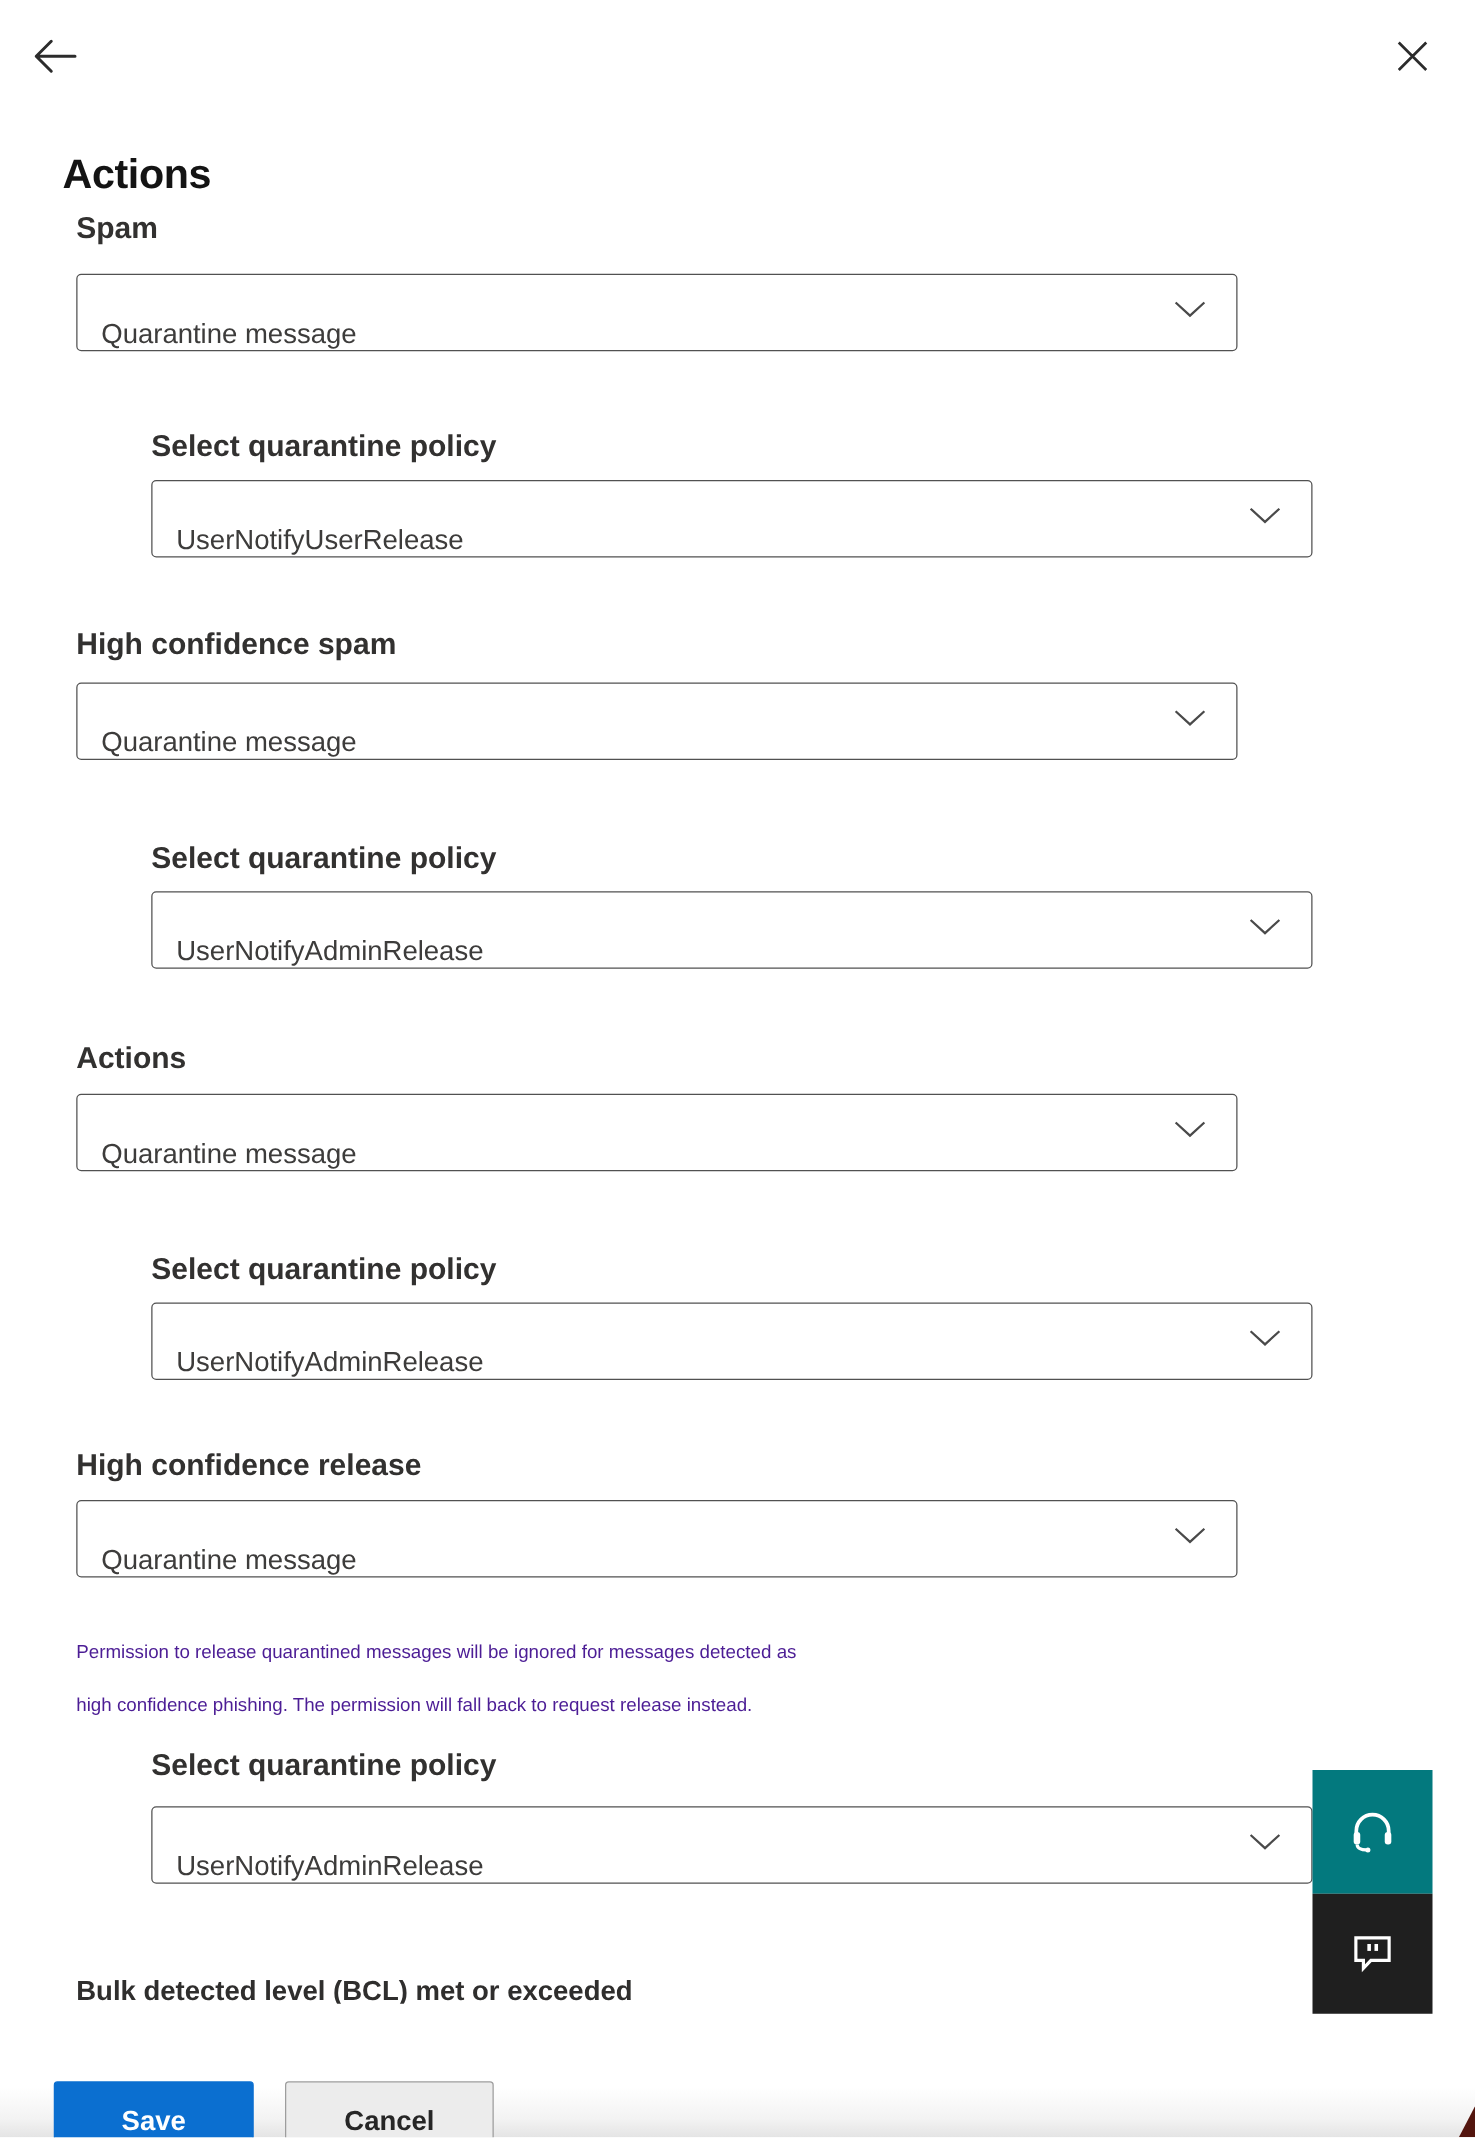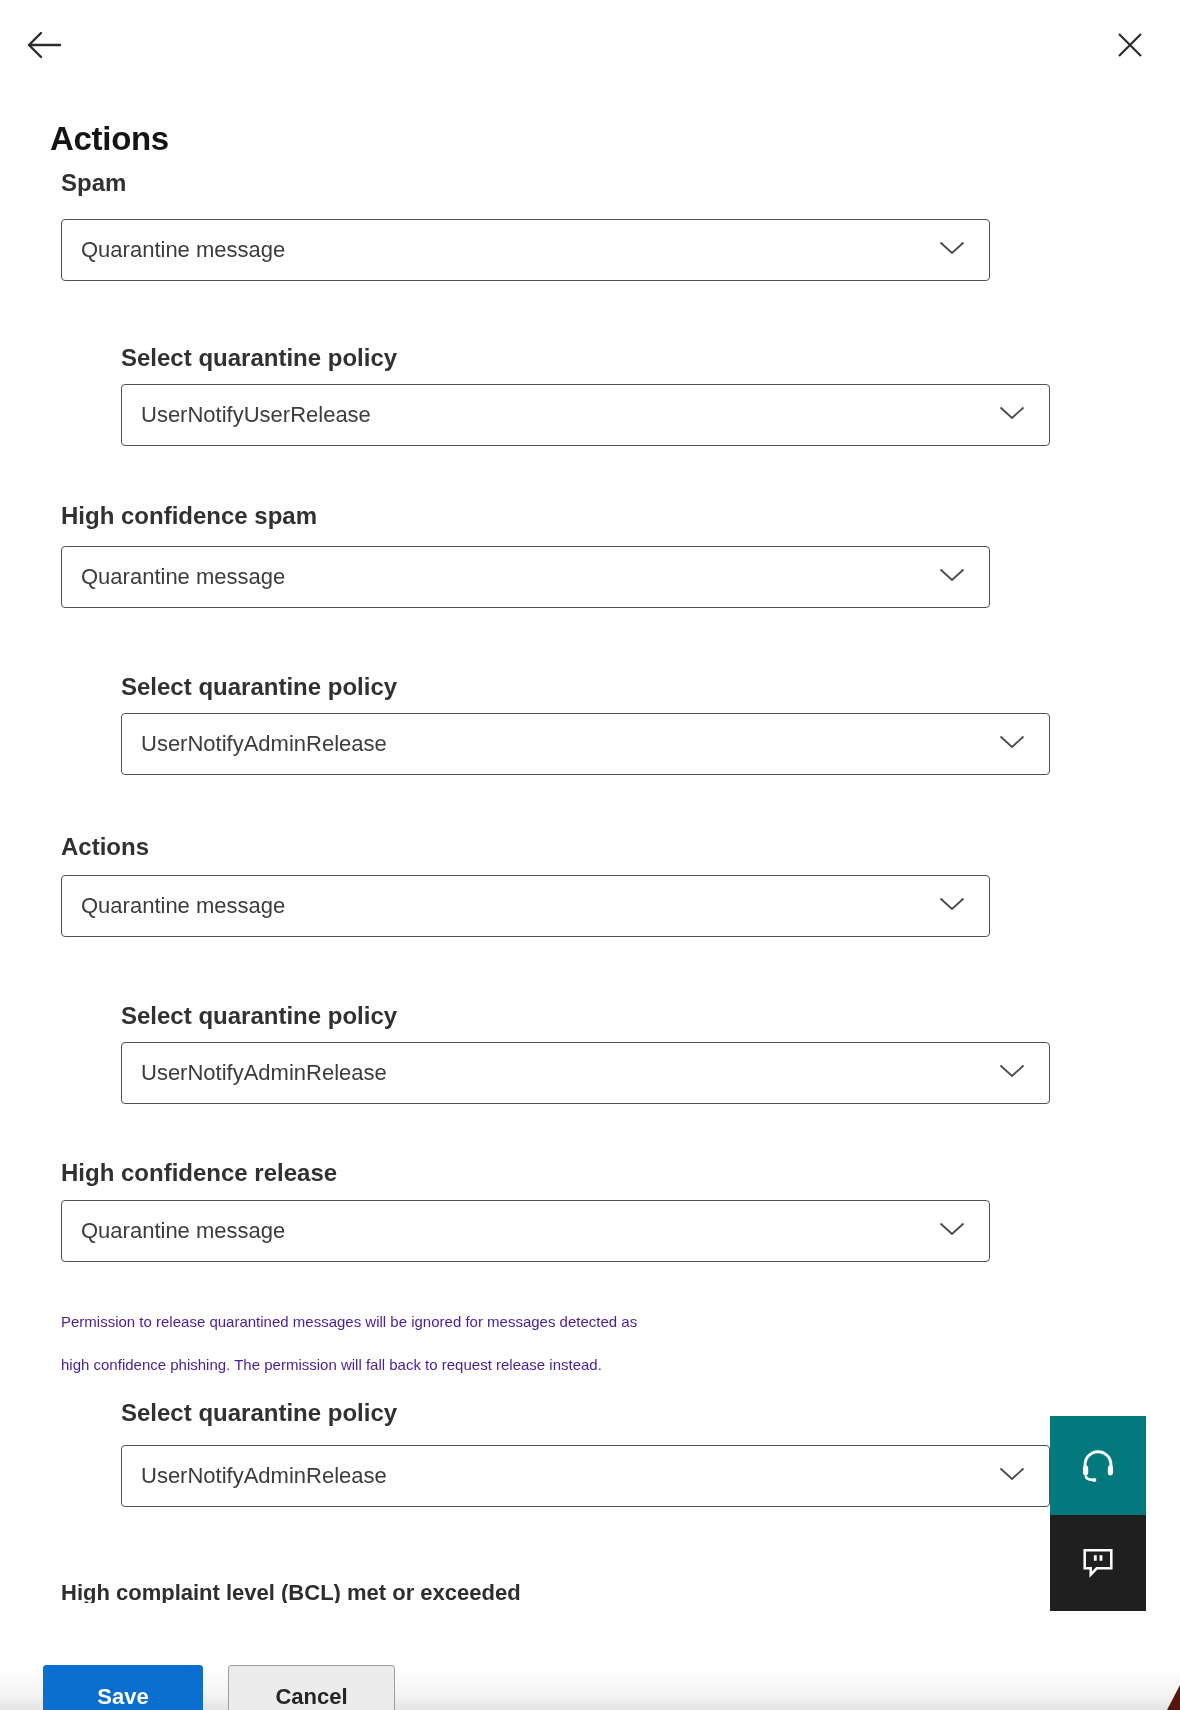--- a/index.html
+++ b/index.html
@@ -8,21 +8,21 @@
     font-family:"Liberation Sans",sans-serif;color:#323130;
   }
   .icon-btn{position:absolute;width:44px;height:44px;display:flex;align-items:center;justify-content:center;cursor:pointer;background:transparent;border:none;padding:0;}
   #back-btn{left:22px;top:24px;}
   #close-btn{left:1108px;top:24px;}
   .page-title{position:absolute;left:50px;top:96px;font-size:33px;font-weight:700;color:#141414;line-height:42px;letter-spacing:-0.3px;}
   .field-label{position:absolute;font-size:24px;font-weight:600;color:#323130;line-height:30px;}
   .combo{
     position:absolute;width:929px;height:62px;box-sizing:border-box;
     border:1.6px solid #515151;border-radius:4px;background:#fff;
-    display:flex;align-items:center;padding:0 60px 0 19px;cursor:pointer;
+    display:flex;align-items:flex-end;padding:0 60px 0 19px;cursor:pointer;
   }
   .combo-value{font-size:22px;color:#3d3c3b;white-space:nowrap;overflow:hidden;}
   .chevron{position:absolute;right:24px;top:50%;transform:translateY(-50%);display:block;}
   .note{
     position:absolute;left:61px;top:1300px;width:990px;
     font-size:15px;line-height:43px;color:#4c1d95;white-space:pre-line;
   }
   .truncated-label{position:absolute;left:61px;top:1578px;font-size:22px;font-weight:600;color:#2f2e2d;line-height:30px;z-index:1;}
   #footer{
     position:absolute;left:0;top:1603px;width:1180px;height:107px;z-index:5;
@@ -141,21 +141,21 @@
   <div class="field-label" style="left:121px;top:1398px;">Select quarantine policy</div>
   <div class="combo" style="left:121px;top:1445px;" role="combobox">
     <span class="combo-value">UserNotifyAdminRelease</span>
     <span class="chevron">
       <svg width="26" height="14" viewBox="0 0 26 14">
           <path d="M1.5 1.5 L13 12 L24.5 1.5" fill="none" stroke="#4a4a4a" stroke-width="1.8"></path>
         </svg>
     </span>
   </div>
 
-  <div class="truncated-label">High complaint level (BCL) met or exceeded</div>
+  <div class="truncated-label">Bulk detected level (BCL) met or exceeded</div>
 
   <div id="footer">
     <button class="btn" id="save-btn">Save</button>
     <button class="btn" id="cancel-btn">Cancel</button>
   </div>
 
   <button class="help-widget" id="help-contact">
     <span>
       <svg width="42" height="42" viewBox="0 0 24 24">
         <path d="M4.6 14 v-1.6 a7.4 7.4 0 0 1 14.8 0 V14" fill="none" stroke="#ffffff" stroke-width="1.7"></path>

